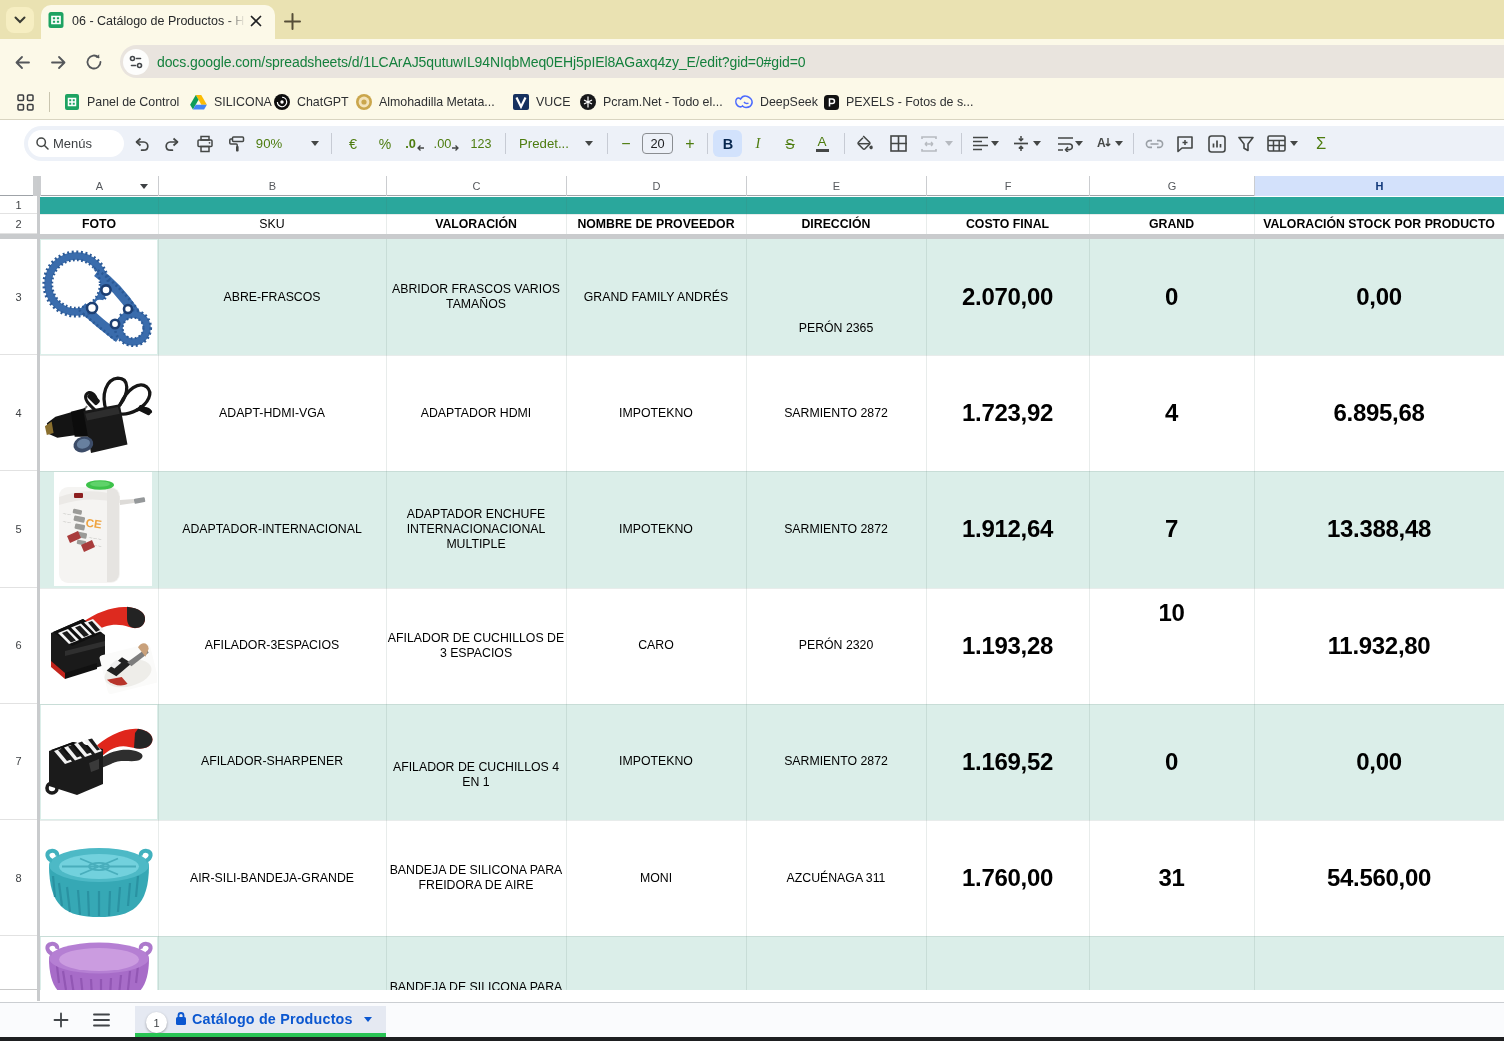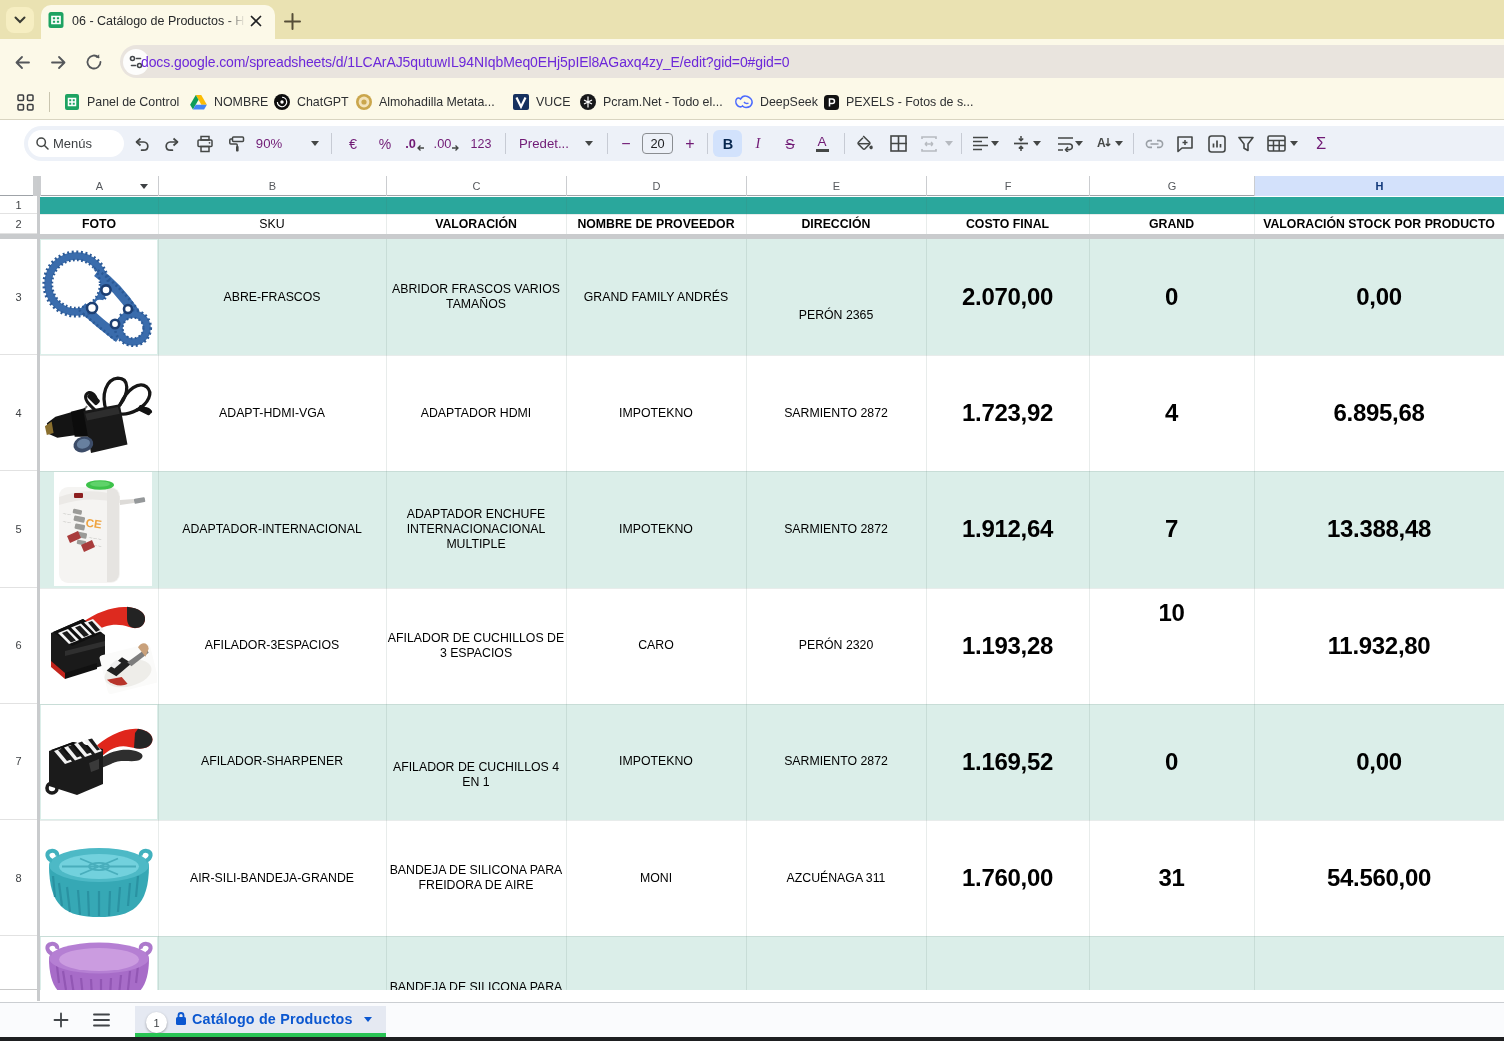--- a/index.html
+++ b/index.html
@@ -7,29 +7,29 @@
 body{font-family:"Liberation Sans",sans-serif;position:relative;background:#fff}
 .abs{position:absolute}
 .flexc{display:flex;align-items:center;justify-content:center}
 
 #tabstrip{left:0;top:0;width:1504px;height:39px;background:#eae2b2}
 #chevbtn{left:6px;top:7px;width:28px;height:26px;border-radius:8px;background:#f6eec2}
 #tab{left:41px;top:5px;width:234px;height:34px;background:#fcf9e8;border-radius:10px 10px 0 0}
 #tabtitle{left:72px;top:14px;width:175px;height:16px;font-size:12.5px;color:#27292b;white-space:nowrap;overflow:hidden;-webkit-mask-image:linear-gradient(90deg,#000 88%,transparent 99%)}
 #urlrow{left:0;top:39px;width:1504px;height:46px;background:#fcf9e8}
 #urlpill{left:120px;top:45px;width:1384px;height:33px;border-radius:17px 0 0 17px;background:#e9e4de}
-#urltext{left:141px;top:54px;font-size:14px;letter-spacing:-0.1px;color:#6d28d9;white-space:nowrap}
+#urltext{left:157px;top:54px;font-size:14px;letter-spacing:-0.1px;color:#15803d;white-space:nowrap}
 #bmrow{left:0;top:85px;width:1504px;height:35px;background:#fcf9e8;border-bottom:1px solid #d9d5c1}
 .bmitem{top:92px;height:20px;display:flex;align-items:center;font-size:12.4px;color:#2e3032;white-space:nowrap}
 .bmitem svg{margin-right:7px}
 
 #toolwrap{left:0;top:121px;width:1504px;height:55px;background:#fff}
 #toolbar{left:24px;top:126px;width:1480px;height:35px;border-radius:18px 0 0 18px;background:#edf1f8}
 #menuspill{left:28px;top:130px;width:96px;height:27px;border-radius:14px;background:#fff}
-.ticon{position:absolute;top:126px;height:35px;width:32px;display:flex;align-items:center;justify-content:center;color:#701a75}
+.ticon{position:absolute;top:126px;height:35px;width:32px;display:flex;align-items:center;justify-content:center;color:#4d7c0f}
 .tdiv{position:absolute;top:133px;width:1px;height:21px;background:#c7cbd4}
 .tdrop{position:absolute;top:141px;width:0;height:0;border-left:4px solid transparent;border-right:4px solid transparent;border-top:5px solid #444746}
 
 #gridarea{left:0;top:176px;width:1504px;height:826px;background:#fff;overflow:hidden}
 .rowhead{position:absolute;left:0;width:37px;font-size:11px;color:#3f4245;display:flex;align-items:center;justify-content:center;border-bottom:1px solid #e2e2e2}
 .cell{position:absolute;display:flex;align-items:center;justify-content:center;text-align:center;font-size:12.3px;color:#000;line-height:15px}
 .num{font-weight:bold;font-size:24px;line-height:26px;letter-spacing:-0.3px}
 .vline{position:absolute;width:1px;background:rgba(80,110,100,0.13)}
 .hline{position:absolute;height:1px;background:rgba(80,110,100,0.13)}
 .imgbox{position:absolute;background:#fff}
@@ -97,21 +97,21 @@
       <path d="M4.5 8h7M8 4.5v7M4.5 4.5h7v7h-7Z" stroke="#fff" stroke-width="1.5" fill="none"></path>
     </svg>
 <span>Panel de Control</span>
   </div>
 <div class="abs bmitem" style="left:190px">
 <svg width="17" height="15" viewBox="0 0 87 78">
       <path d="M29.3 0h28.4L87 50.5H58.6Z" fill="#fbbc04"></path>
       <path d="M29.3 0L0 50.5l14.6 25.3L43.8 25.2Z" fill="#0f9d58"></path>
       <path d="M14.6 75.8h58L87 50.5H29.2Z" fill="#4285f4"></path>
     </svg>
-<span>NOMBRE</span>
+<span>SILICONA</span>
   </div>
 <div class="abs bmitem" style="left:274px">
 <svg width="16" height="16" viewBox="0 0 16 16">
       <circle cx="8" cy="8" r="8" fill="#0d0d0d"></circle>
       <path d="M8 3.2a4.6 4.6 0 0 1 4.4 3.2 4.6 4.6 0 0 1-1.2 5 4.6 4.6 0 0 1-5.1.9A4.6 4.6 0 0 1 3.4 8" stroke="#fff" stroke-width="1.1" fill="none"></path>
       <circle cx="8" cy="8" r="1.7" fill="#fff"></circle>
     </svg>
 <span>ChatGPT</span>
   </div>
 <div class="abs bmitem" style="left:356px">
@@ -346,21 +346,21 @@
 <div class="cell" style="left:158px;top:214px;width:228px;height:20px;font-weight:normal">SKU</div>
 <div class="cell" style="left:386px;top:214px;width:180px;height:20px;font-weight:bold">VALORACIÓN</div>
 <div class="cell" style="left:566px;top:214px;width:180px;height:20px;font-weight:bold">NOMBRE DE PROVEEDOR</div>
 <div class="cell" style="left:746px;top:214px;width:180px;height:20px;font-weight:bold">DIRECCIÓN</div>
 <div class="cell" style="left:926px;top:214px;width:163px;height:20px;font-weight:bold">COSTO FINAL</div>
 <div class="cell" style="left:1089px;top:214px;width:165px;height:20px;font-weight:bold">GRAND</div>
 <div class="cell" style="left:1254px;top:214px;width:250px;height:20px;font-weight:bold">VALORACIÓN STOCK POR PRODUCTO</div>
 <div class="cell" style="left:158px;top:239.0px;width:228px;height:116.2px">ABRE-FRASCOS</div>
 <div class="cell" style="left:386px;top:239.0px;width:180px;height:116.2px">ABRIDOR FRASCOS VARIOS<br>TAMAÑOS</div>
 <div class="cell" style="left:566px;top:239.0px;width:180px;height:116.2px">GRAND FAMILY ANDRÉS</div>
-<div class="cell" style="left:746px;top:242px;width:180px;height:147px">PERÓN 2365</div>
+<div class="cell" style="left:746px;top:255px;width:180px;height:147px">PERÓN 2365</div>
 <div class="cell num" style="left:926px;top:239.0px;width:163px;height:116.2px">2.070,00</div>
 <div class="cell num" style="left:1089px;top:239.0px;width:165px;height:116.2px">0</div>
 <div class="cell num" style="left:1254px;top:239.0px;width:250px;height:116.2px">0,00</div>
 <div class="cell" style="left:158px;top:355.2px;width:228px;height:116.2px">ADAPT-HDMI-VGA</div>
 <div class="cell" style="left:386px;top:355.2px;width:180px;height:116.2px">ADAPTADOR HDMI</div>
 <div class="cell" style="left:566px;top:355.2px;width:180px;height:116.2px">IMPOTEKNO</div>
 <div class="cell" style="left:746px;top:355.2px;width:180px;height:116.2px">SARMIENTO 2872</div>
 <div class="cell num" style="left:926px;top:355.2px;width:163px;height:116.2px">1.723,92</div>
 <div class="cell num" style="left:1089px;top:355.2px;width:165px;height:116.2px">4</div>
 <div class="cell num" style="left:1254px;top:355.2px;width:250px;height:116.2px">6.895,68</div>

